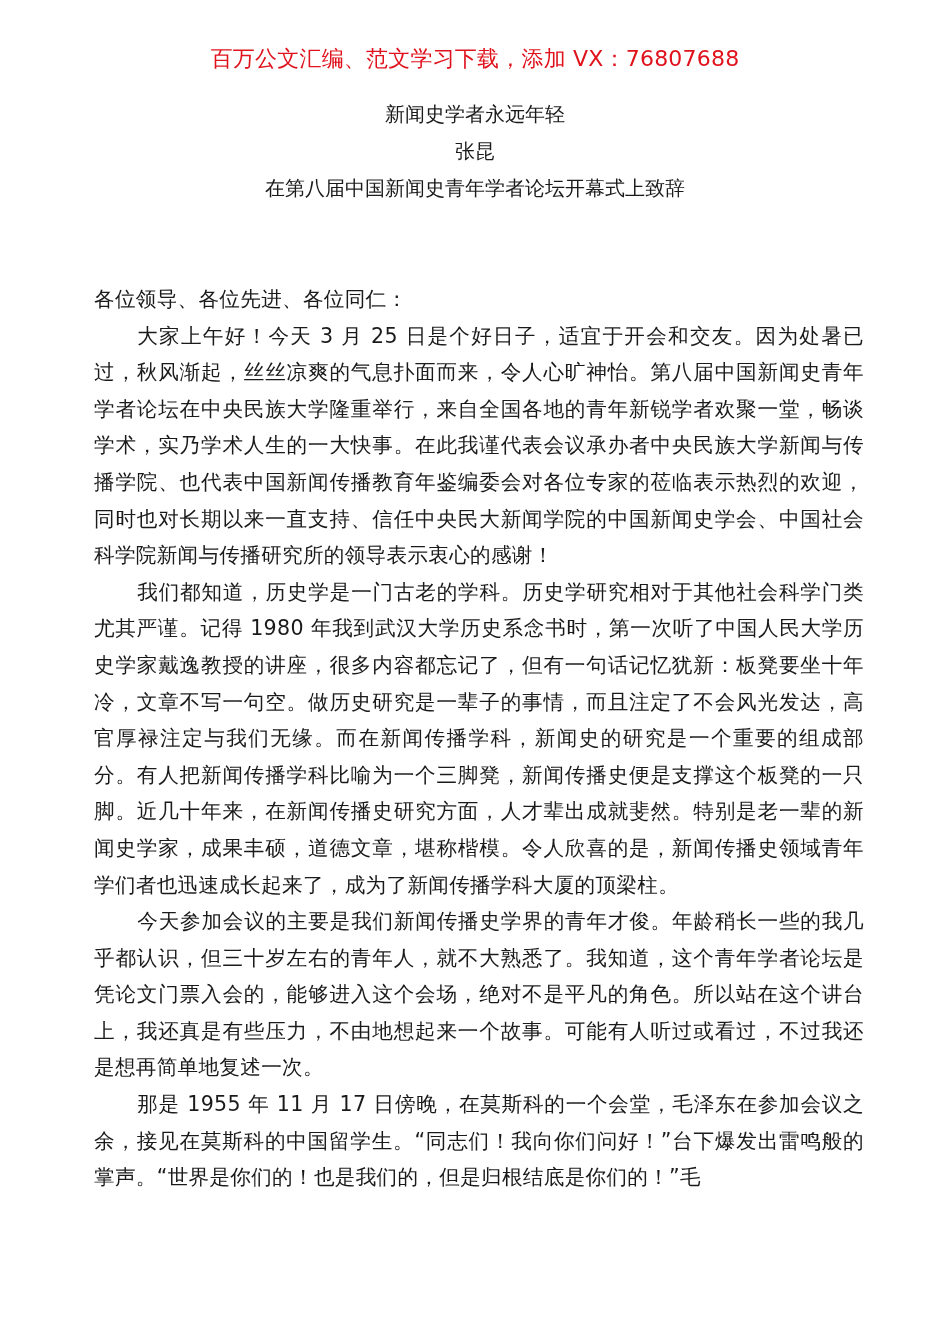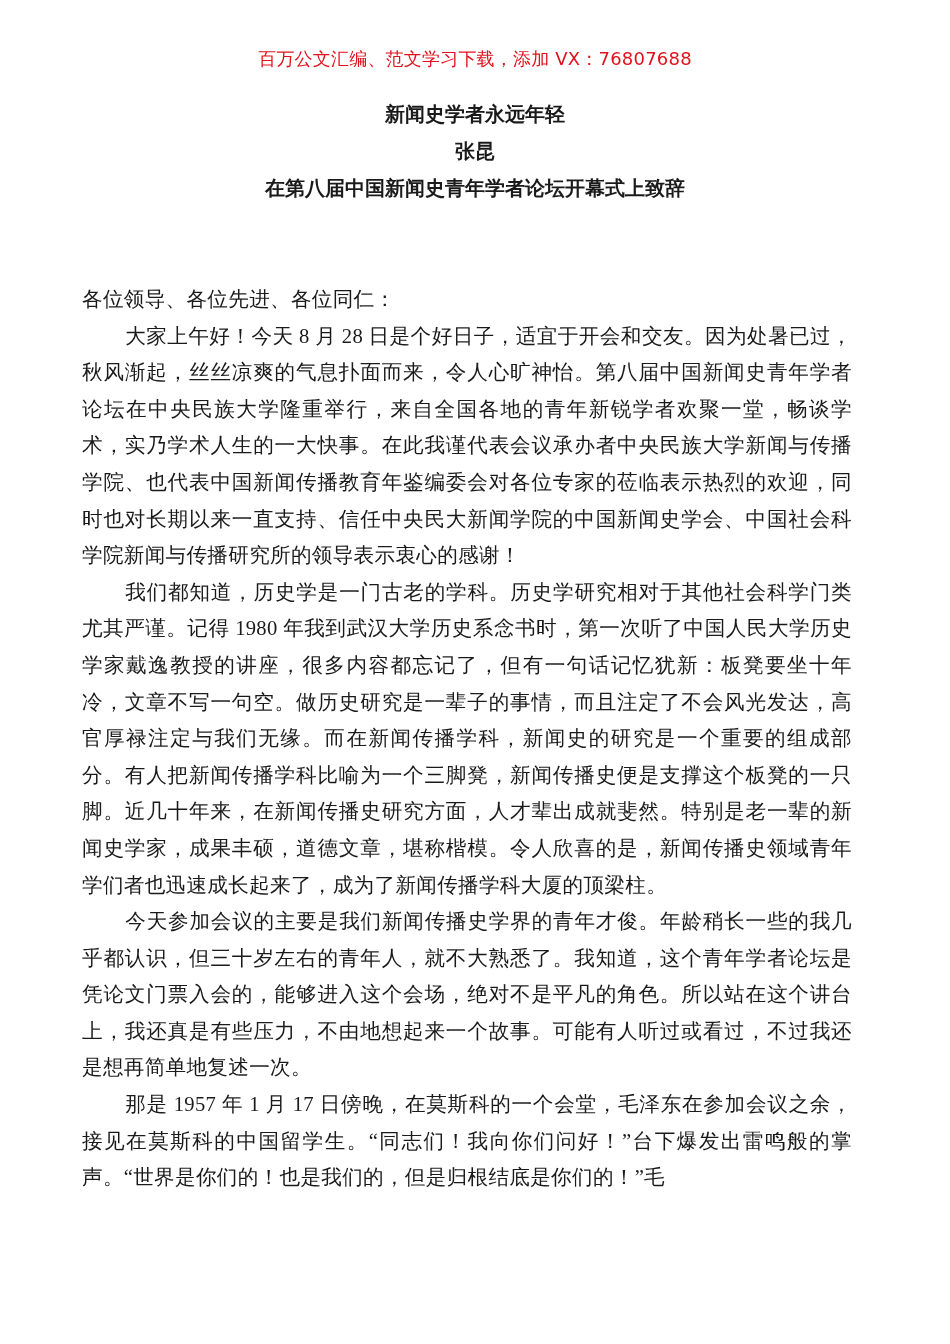--- a/index.html
+++ b/index.html
@@ -15,47 +15,45 @@
     font-family: "DejaVu Sans", "Liberation Sans", sans-serif;
     color: #1a1a1a;
   }
   .promo {
     position: absolute;
     top: 46px;
     left: 0;
     width: 950px;
     text-align: center;
     color: #e0121c;
-    font-size: 18px;
+    font-size: 22px;
     line-height: 26px;
     letter-spacing: 0.2px;
   }
   .title-block {
     position: absolute;
     top: 96px;
     left: 0;
     width: 950px;
     text-align: center;
     font-size: 20px;
     line-height: 37px;
   }
   .title-block div {
     white-space: nowrap;
-    font-weight: bold;
   }
   .content {
     position: absolute;
     top: 281px;
-    left: 82px;
+    left: 94px;
     width: 770px;
     font-size: 20.6px;
     line-height: 36.6px;
     text-align: justify;
     letter-spacing: 0.3px;
-    font-family: Liberation Serif, serif;
   }
   .content p {
     margin: 0;
     text-indent: 2.1em;
   }
   .content p.salutation {
     text-indent: 0;
   }
   .footer {
     position: absolute;
@@ -84,22 +82,22 @@
 </div>
 
 <div class="title-block">
   <div>新闻史学者永远年轻</div>
   <div>张昆</div>
   <div>在第八届中国新闻史青年学者论坛开幕式上致辞</div>
 </div>
 
 <div class="content">
   <p class="salutation">各位领导、各位先进、各位同仁：</p>
-  <p>大家上午好！今天 8 月 28 日是个好日子，适宜于开会和交友。因为处暑已过，秋风渐起，丝丝凉爽的气息扑面而来，令人心旷神怡。第八届中国新闻史青年学者论坛在中央民族大学隆重举行，来自全国各地的青年新锐学者欢聚一堂，畅谈学术，实乃学术人生的一大快事。在此我谨代表会议承办者中央民族大学新闻与传播学院、也代表中国新闻传播教育年鉴编委会对各位专家的莅临表示热烈的欢迎，同时也对长期以来一直支持、信任中央民大新闻学院的中国新闻史学会、中国社会科学院新闻与传播研究所的领导表示衷心的感谢！</p>
+  <p>大家上午好！今天 3 月 25 日是个好日子，适宜于开会和交友。因为处暑已过，秋风渐起，丝丝凉爽的气息扑面而来，令人心旷神怡。第八届中国新闻史青年学者论坛在中央民族大学隆重举行，来自全国各地的青年新锐学者欢聚一堂，畅谈学术，实乃学术人生的一大快事。在此我谨代表会议承办者中央民族大学新闻与传播学院、也代表中国新闻传播教育年鉴编委会对各位专家的莅临表示热烈的欢迎，同时也对长期以来一直支持、信任中央民大新闻学院的中国新闻史学会、中国社会科学院新闻与传播研究所的领导表示衷心的感谢！</p>
   <p>我们都知道，历史学是一门古老的学科。历史学研究相对于其他社会科学门类尤其严谨。记得 1980 年我到武汉大学历史系念书时，第一次听了中国人民大学历史学家戴逸教授的讲座，很多内容都忘记了，但有一句话记忆犹新：板凳要坐十年冷，文章不写一句空。做历史研究是一辈子的事情，而且注定了不会风光发达，高官厚禄注定与我们无缘。而在新闻传播学科，新闻史的研究是一个重要的组成部分。有人把新闻传播学科比喻为一个三脚凳，新闻传播史便是支撑这个板凳的一只脚。近几十年来，在新闻传播史研究方面，人才辈出成就斐然。特别是老一辈的新闻史学家，成果丰硕，道德文章，堪称楷模。令人欣喜的是，新闻传播史领域青年学们者也迅速成长起来了，成为了新闻传播学科大厦的顶梁柱。</p>
   <p>今天参加会议的主要是我们新闻传播史学界的青年才俊。年龄稍长一些的我几乎都认识，但三十岁左右的青年人，就不大熟悉了。我知道，这个青年学者论坛是凭论文门票入会的，能够进入这个会场，绝对不是平凡的角色。所以站在这个讲台上，我还真是有些压力，不由地想起来一个故事。可能有人听过或看过，不过我还是想再简单地复述一次。</p>
-  <p>那是 1957 年 1 月 17 日傍晚，在莫斯科的一个会堂，毛泽东在参加会议之余，接见在莫斯科的中国留学生。“同志们！我向你们问好！”台下爆发出雷鸣般的掌声。“世界是你们的！也是我们的，但是归根结底是你们的！”毛</p>
+  <p>那是 1955 年 11 月 17 日傍晚，在莫斯科的一个会堂，毛泽东在参加会议之余，接见在莫斯科的中国留学生。“同志们！我向你们问好！”台下爆发出雷鸣般的掌声。“世界是你们的！也是我们的，但是归根结底是你们的！”毛</p>
 </div>
 
 <div class="footer">
   <span class="star">★</span><span>政论文公众号</span>
   <span class="pagenum"><span>—</span>&nbsp;&nbsp;<span>1</span>&nbsp;&nbsp;<span>—</span></span>
 </div>
 
 </body></html>

